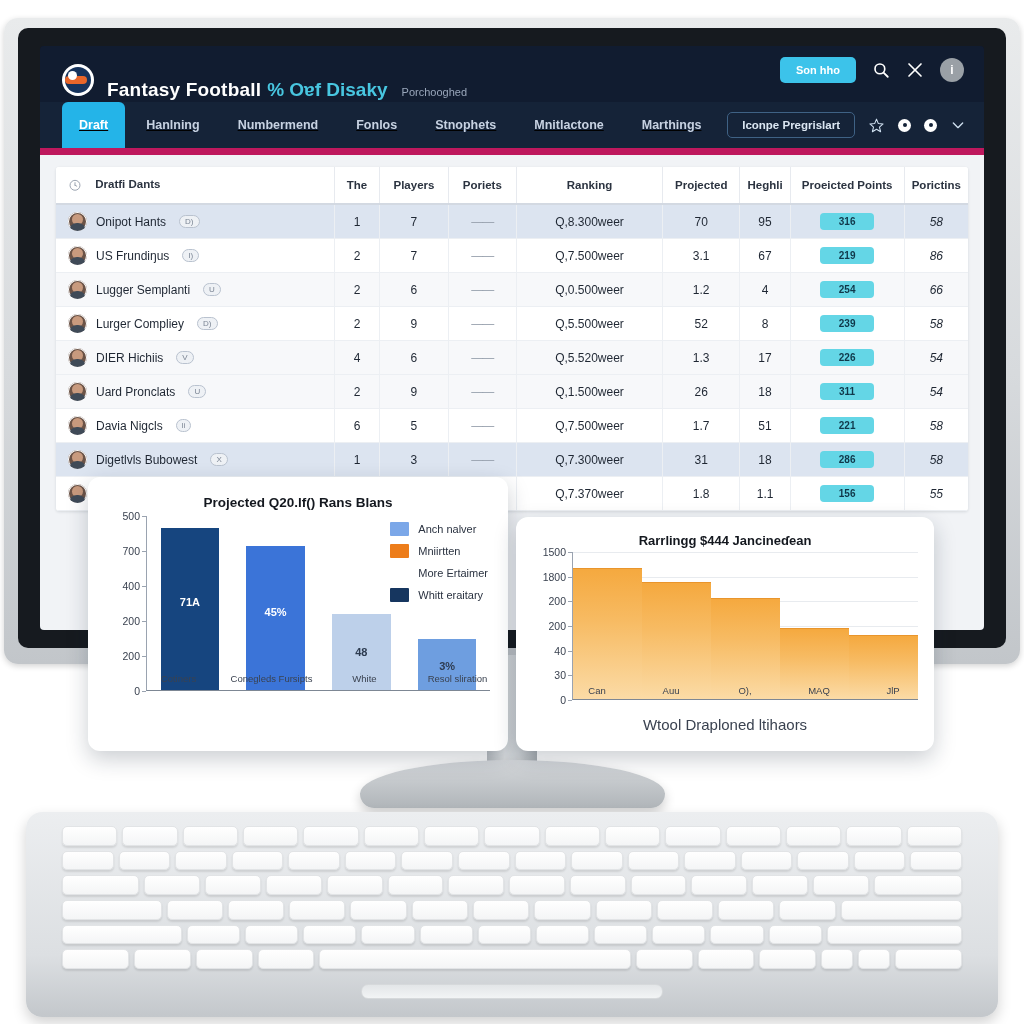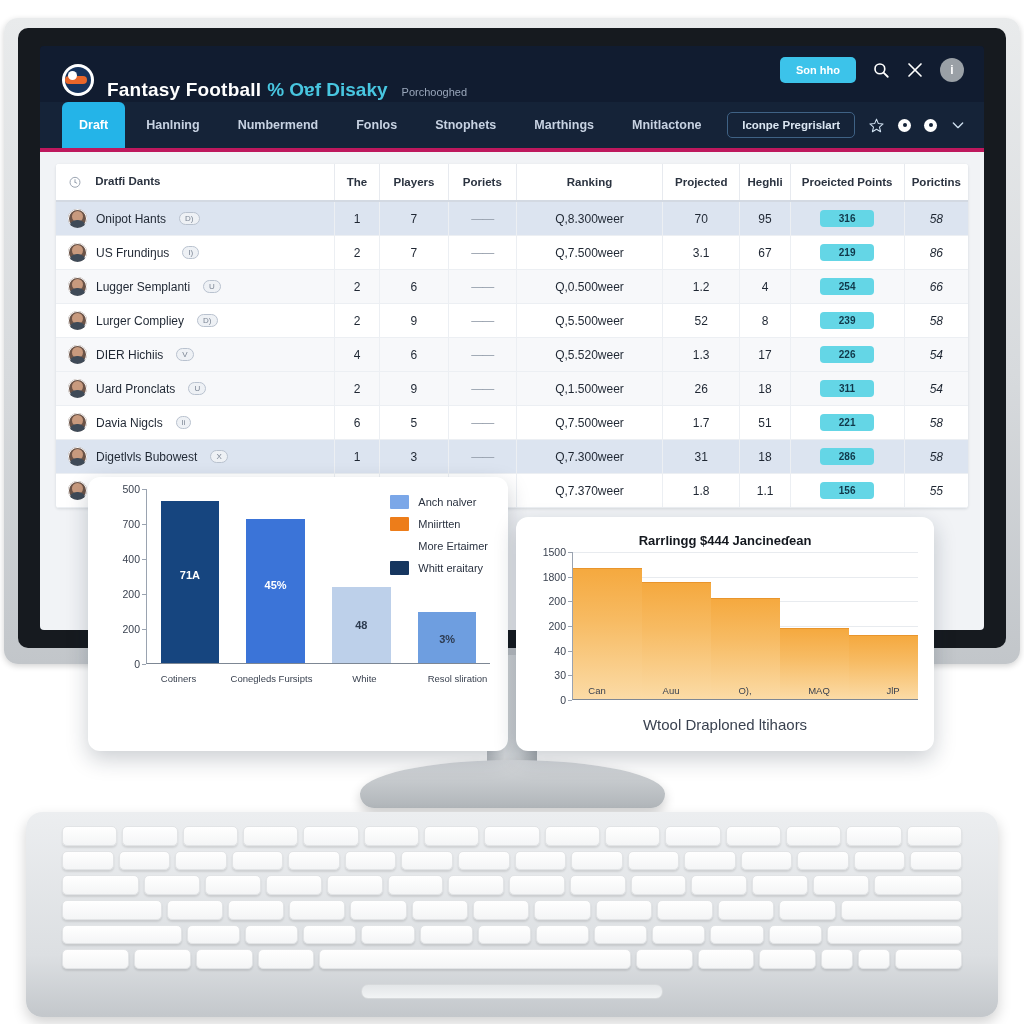--- a/index.html
+++ b/index.html
@@ -81,21 +81,22 @@
     border:none;border-radius:5px;padding:7px 16px;cursor:pointer;white-space:nowrap;
   }
   .ic{width:18px;height:18px;display:block;cursor:pointer;}
   .avatar-dot{
     width:24px;height:24px;border-radius:50%;background:#9aa0a6;color:#fff;
     font-size:12px;display:flex;align-items:center;justify-content:center;font-weight:bold;
   }
 
   .navbar{
     background:#152338;height:46px;position:relative;display:flex;align-items:flex-end;
-    border-bottom:4px solid #be185d;
+    border-bottom:7px solid #be185d;
+    text-decoration:underline;
   }
   .tabs{display:flex;align-items:center;height:100%;padding-left:22px;gap:4px;}
   .tab{
     color:#c7d2e2;font-size:12.5px;font-weight:bold;padding:0 17px;height:100%;
     display:flex;align-items:center;cursor:pointer;white-space:nowrap;
   }
   .tab.active{background:#24b4e8;color:#ffffff;border-radius:6px 6px 0 0;}
   .nav-right{position:absolute;right:18px;top:0;height:100%;display:flex;align-items:center;gap:13px;}
   .ghost-btn{
     border:1px solid #3f6285;color:#dbe6f2;background:transparent;border-radius:5px;
@@ -215,22 +216,22 @@
           </div>
         </div>
 
         <div class="navbar">
           <div class="tabs">
             <div class="tab active">Draft</div>
             <div class="tab">Hanlning</div>
             <div class="tab">Numbermend</div>
             <div class="tab">Fonlos</div>
             <div class="tab">Stnophets</div>
+            <div class="tab">Mnitlactone</div>
             <div class="tab">Marthings</div>
-            <div class="tab">Mnitlactone</div>
           </div>
           <div class="nav-right">
             <button class="ghost-btn">Iconpe Pregrislart</button>
             <svg width="17" height="17" viewBox="0 0 24 24">
               <polygon points="12,3 14.6,9.3 21.3,9.8 16.2,14.2 17.8,20.8 12,17.2 6.2,20.8 7.8,14.2 2.7,9.8 9.4,9.3" fill="none" stroke="#cfe0f0" stroke-width="1.5" stroke-linejoin="round"></polygon>
             </svg>
             <div class="dot-ic"></div>
             <div class="dot-ic"></div>
             <svg width="16" height="16" viewBox="0 0 24 24">
               <polyline points="5,9 12,16 19,9" fill="none" stroke="#cfe0f0" stroke-width="2" stroke-linecap="round" stroke-linejoin="round"></polyline>
@@ -459,20 +460,21 @@
         </div>
 
       </div>
     </div>
   </div>
 
   <div class="neck"></div>
   <div class="base"></div>
 
   <div class="chart-card" id="chart-card-left">
+    <div class="chart-title">Projected Q20.lf() Rans Blans</div>
     <div class="plot" id="left-plot" style="height:175px;">
       <div class="yaxis" id="left-yaxis">
           <div class="ytick" style="top: 0%;">500</div>
           <div class="ytick" style="top: 20%;">700</div>
           <div class="ytick" style="top: 40%;">400</div>
           <div class="ytick" style="top: 60%;">200</div>
           <div class="ytick" style="top: 80%;">200</div>
           <div class="ytick" style="top: 100%;">0</div>
         </div>
       <div class="plotarea">

